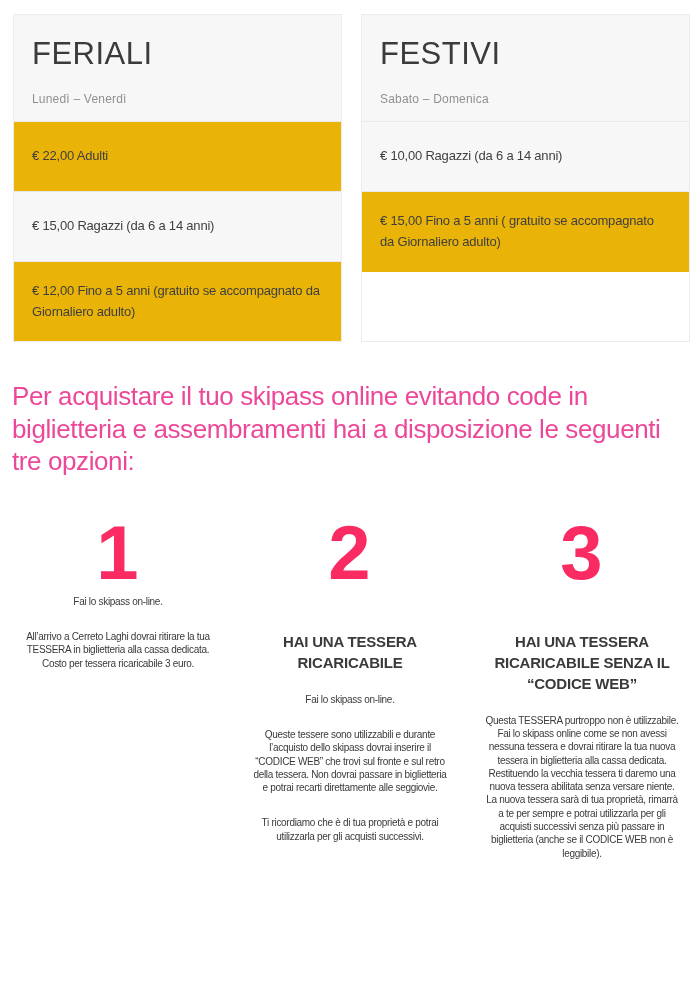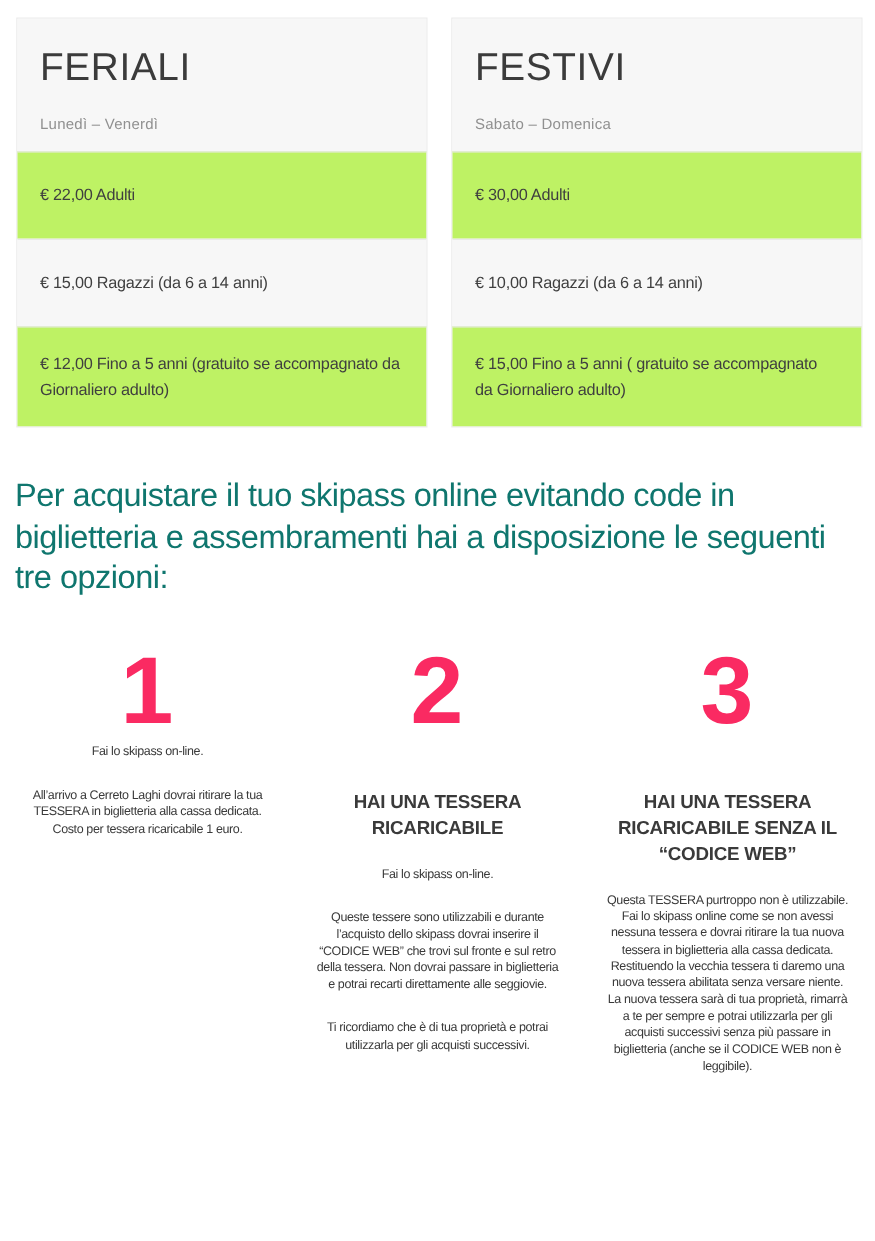--- a/index.html
+++ b/index.html
@@ -40,33 +40,33 @@
     color: #909090;
     letter-spacing: 0.2px;
   }
   .prow {
     padding: 24px 18px;
     font-size: 13px;
     letter-spacing: -0.2px;
     line-height: 1.6;
     color: #3f3f3f;
     border-top: 1px solid #e9e9e9;
-    background: #bef264;
+    background: #eab308;
   }
   .prow.alt { background: #f7f7f7; }
   .prow:last-child { padding-top: 19px; padding-bottom: 19px; }
 
   
   .intro {
     padding: 22px 18px 0 12px;
     font-size: 26px;
     font-weight: 300;
     letter-spacing: -0.4px;
     line-height: 1.24;
-    color: #0f766e;
+    color: #ec4899;
   }
 
   
   .options {
     display: flex;
     gap: 36px;
     padding: 0 20px;
     margin-top: 34px;
   }
   .option {
@@ -110,36 +110,35 @@
     <div class="prow">€ 22,00 Adulti</div>
     <div class="prow alt">€ 15,00 Ragazzi (da 6 a 14 anni)</div>
     <div class="prow">€ 12,00 Fino a 5 anni (gratuito se accompagnato da Giornaliero adulto)</div>
   </section>
 
   <section class="ptable">
     <header class="phead">
       <h2 class="ptitle">FESTIVI</h2>
       <div class="psub">Sabato – Domenica</div>
     </header>
-    <div class="prow">€ 30,00 Adulti</div>
     <div class="prow alt">€ 10,00 Ragazzi (da 6 a 14 anni)</div>
     <div class="prow">€ 15,00 Fino a 5 anni ( gratuito se accompagnato da Giornaliero adulto)</div>
   </section>
 
 </div>
 
 <p class="intro">Per acquistare il tuo skipass online evitando code in biglietteria e assembramenti hai a disposizione le seguenti tre opzioni:</p>
 
 <div class="options">
 
   <div class="option">
     <div class="option-number accent" style="color: rgb(250, 42, 98);">1</div>
     <div class="option-text">
       <p>Fai lo skipass on-line.</p>
-      <p>All’arrivo a Cerreto Laghi dovrai ritirare la tua TESSERA in biglietteria alla cassa dedicata. Costo per tessera ricaricabile 1 euro.</p>
+      <p>All’arrivo a Cerreto Laghi dovrai ritirare la tua TESSERA in biglietteria alla cassa dedicata. Costo per tessera ricaricabile 3 euro.</p>
     </div>
   </div>
 
   <div class="option">
     <div class="option-number accent" style="color: rgb(250, 42, 98);">2</div>
     <h3 class="option-heading">HAI UNA TESSERA RICARICABILE</h3>
     <div class="option-text">
       <p>Fai lo skipass on-line.</p>
       <p>Queste tessere sono utilizzabili e durante l’acquisto dello skipass dovrai inserire il “CODICE WEB” che trovi sul fronte e sul retro della tessera. Non dovrai passare in biglietteria e potrai recarti direttamente alle seggiovie.</p>
       <p>Ti ricordiamo che è di tua proprietà e potrai utilizzarla per gli acquisti successivi.</p>

